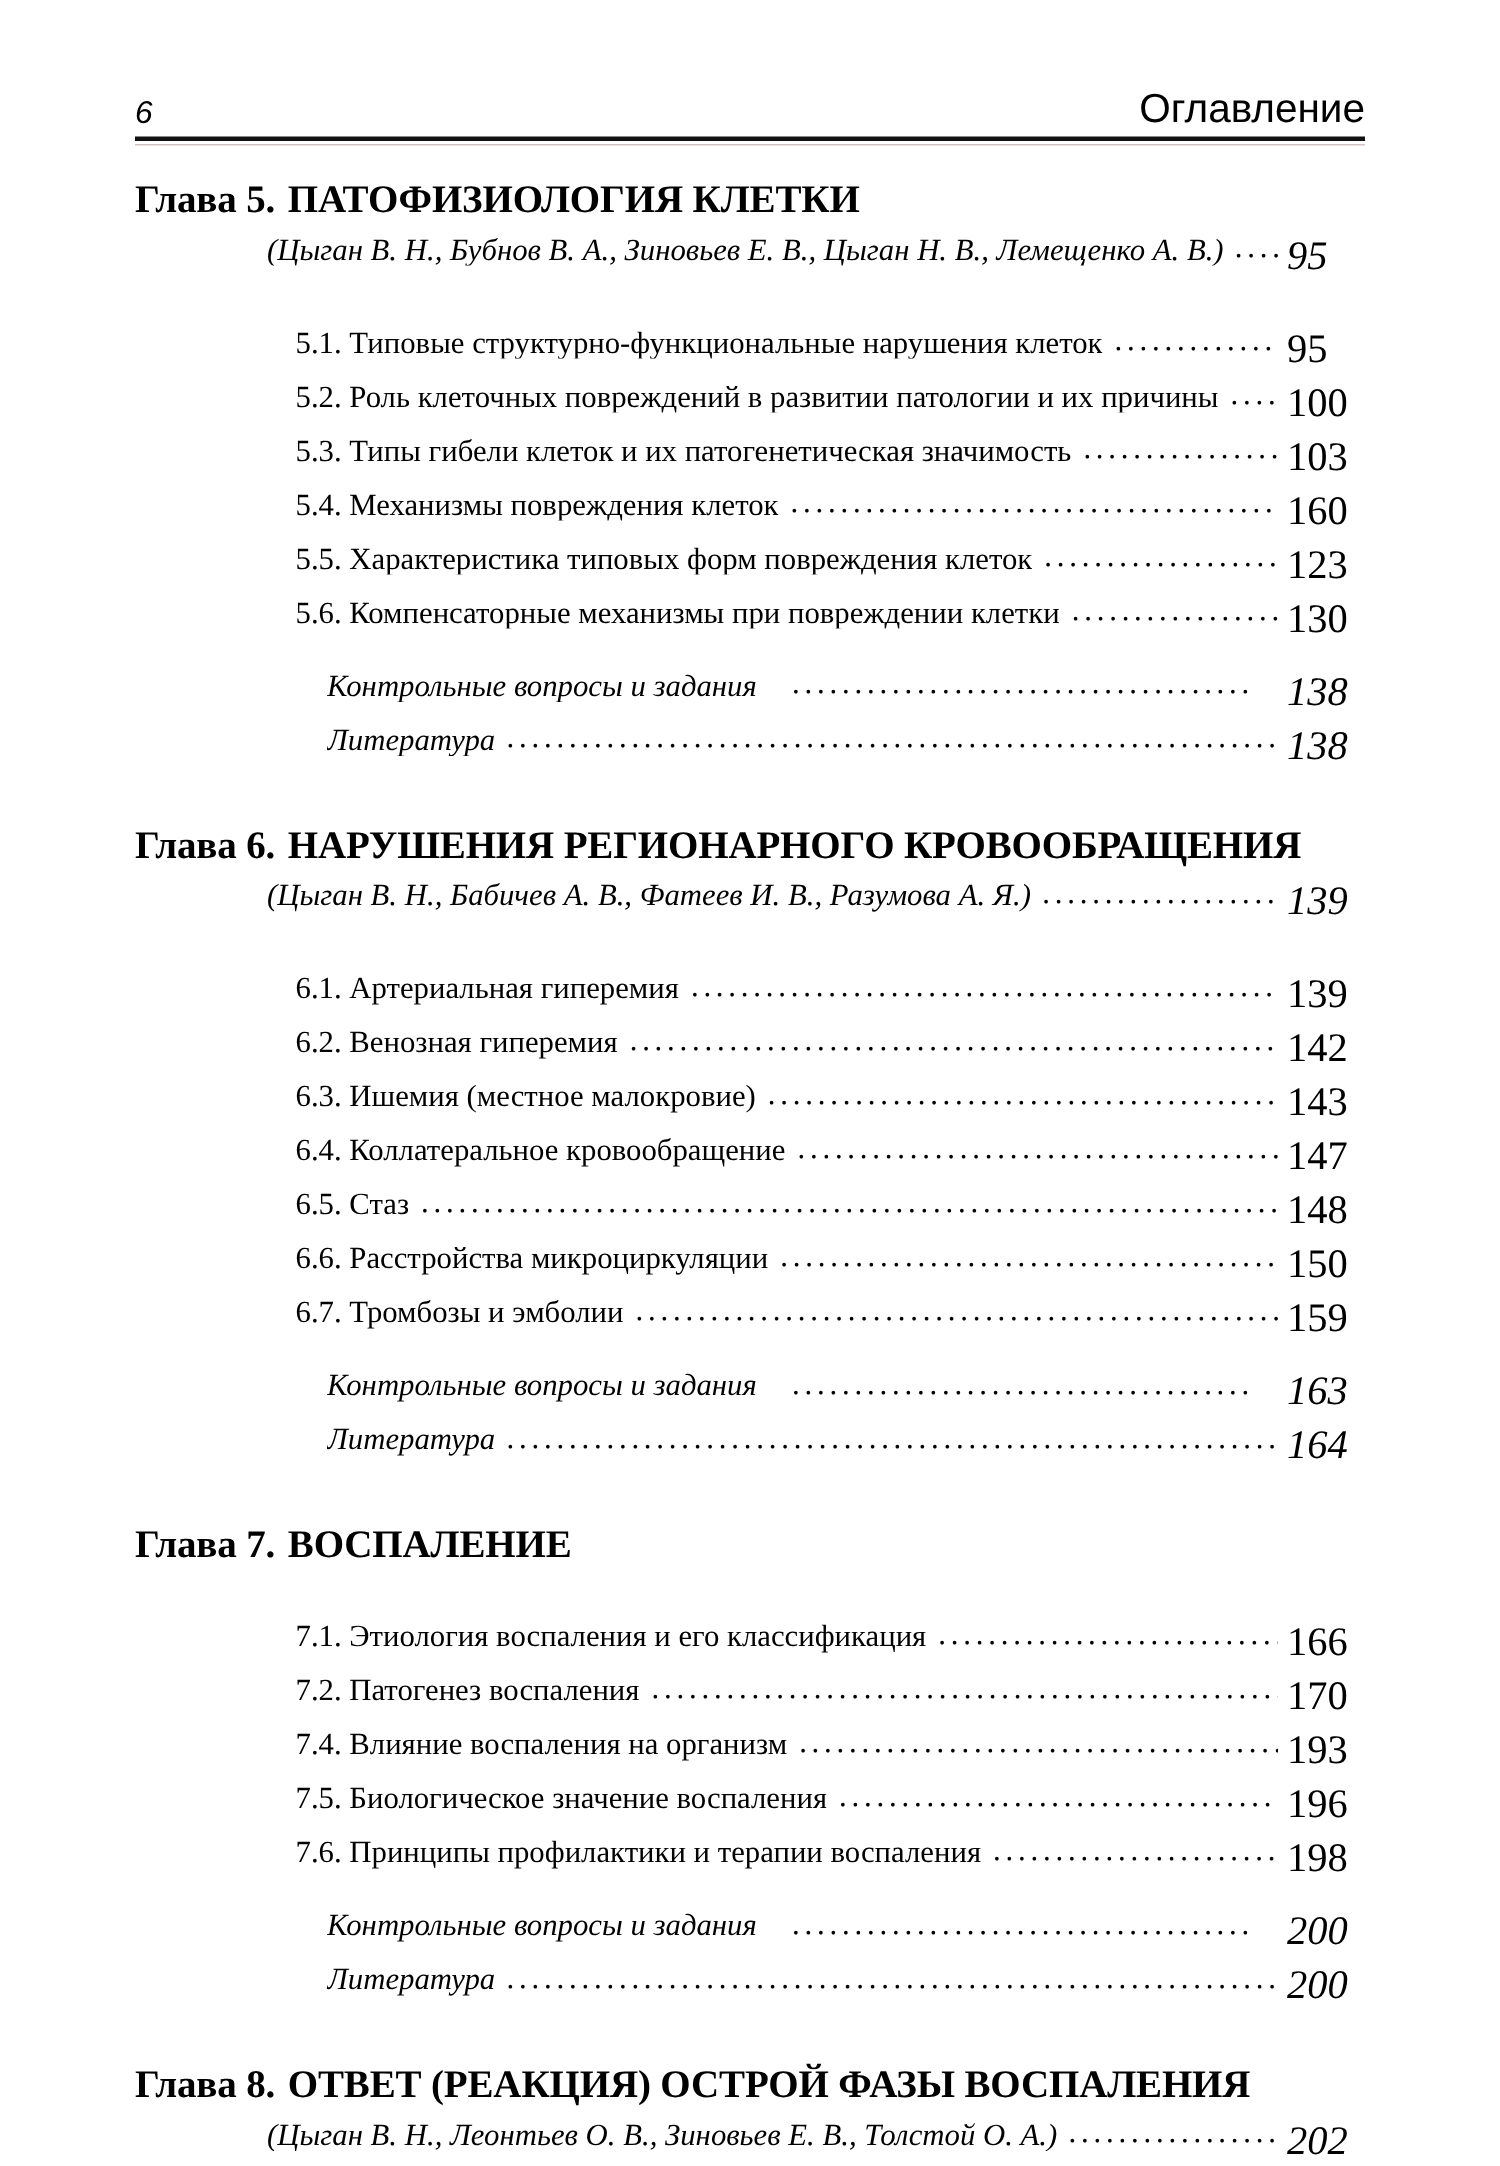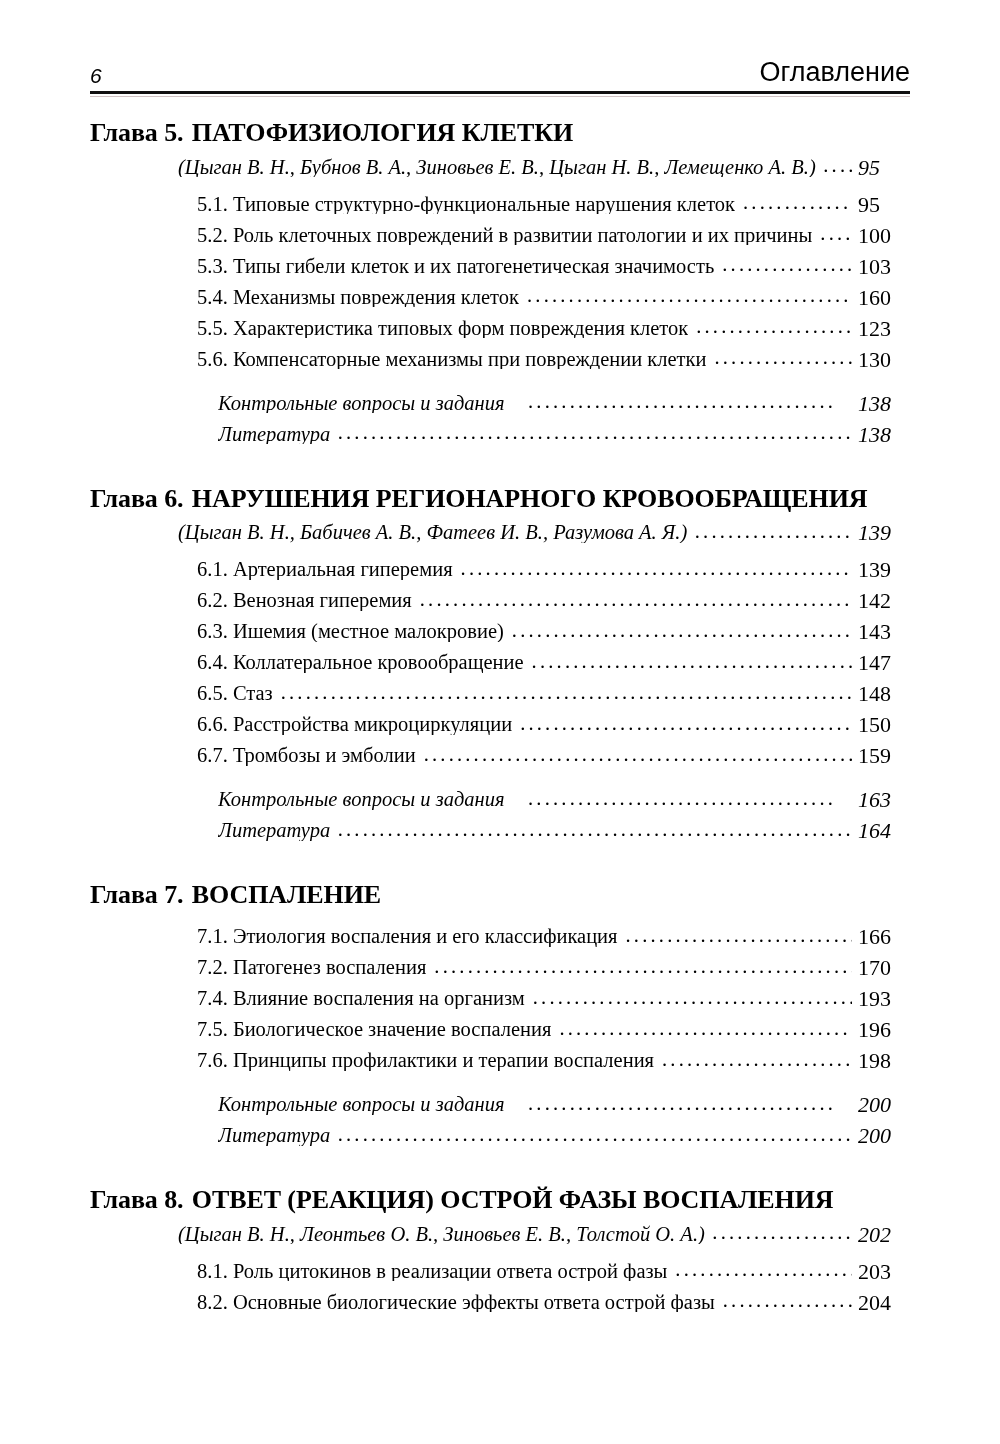--- a/index.html
+++ b/index.html
@@ -111,21 +111,21 @@
     font-size: 20.5px;
     display: block;
     white-space: nowrap;
     position: absolute;
     left: 0;
     bottom: 0.07em;
   }
   .tocline .pageno {
     flex: 0 0 52px;
     text-align: left;
-    font-size: 22px;
+    font-size: 27px;
   }
 
   
   .authors-line {
     padding-left: 88px;
     font-style: italic;
     margin-top: 8px;
   }
   .authors-line .label { font-style: italic; }
 
@@ -147,21 +147,21 @@
 
   
   .extra-line {
     padding-left: 128px;
     font-style: italic;
     margin-top: 9px;
   }
   .extra-line .label { font-style: italic; }
 
   .gap-before-extras { margin-top: 22px; gap: 16px; }
-  .gap-before-subs   { margin-top: 15px; }
+  .gap-before-subs   { margin-top: 35px; }
   .gap-before-chapter{ margin-top: 38px; }
 </style>
 </head>
 <body>
 
 <div class="page">
 
   <div class="runhead">
     <span class="runhead-page">6</span>
     <span class="runhead-title">Оглавление</span>

